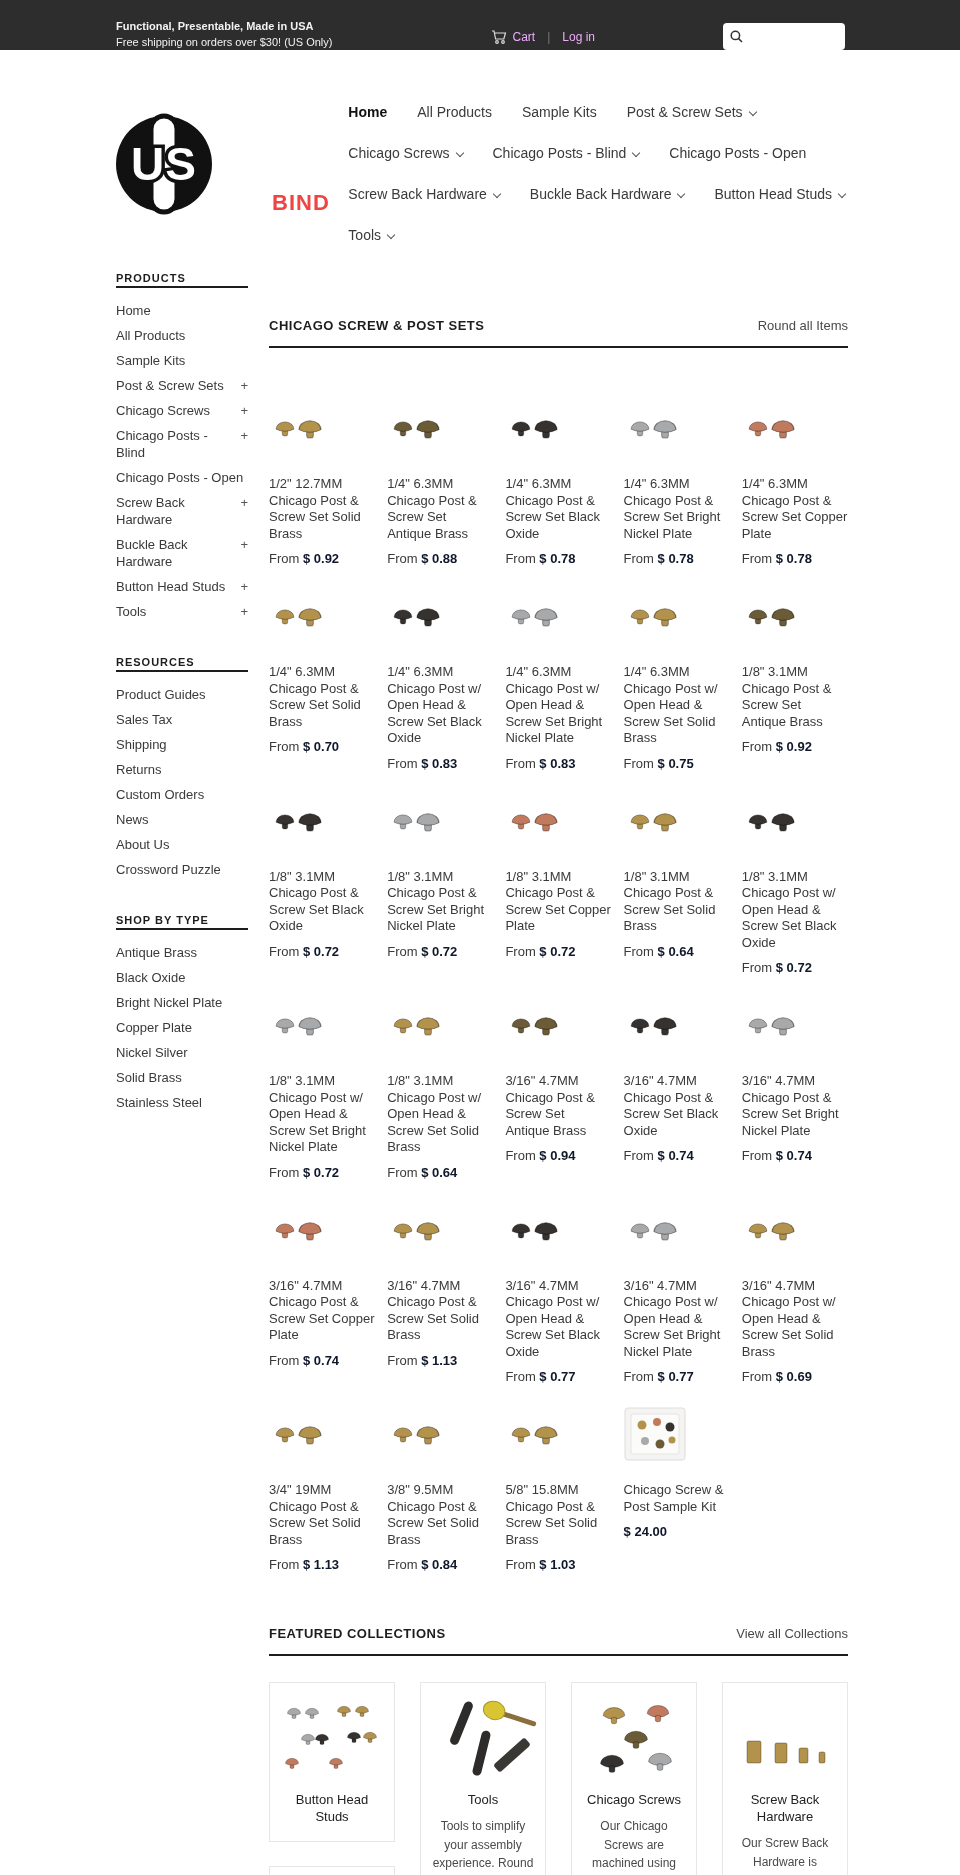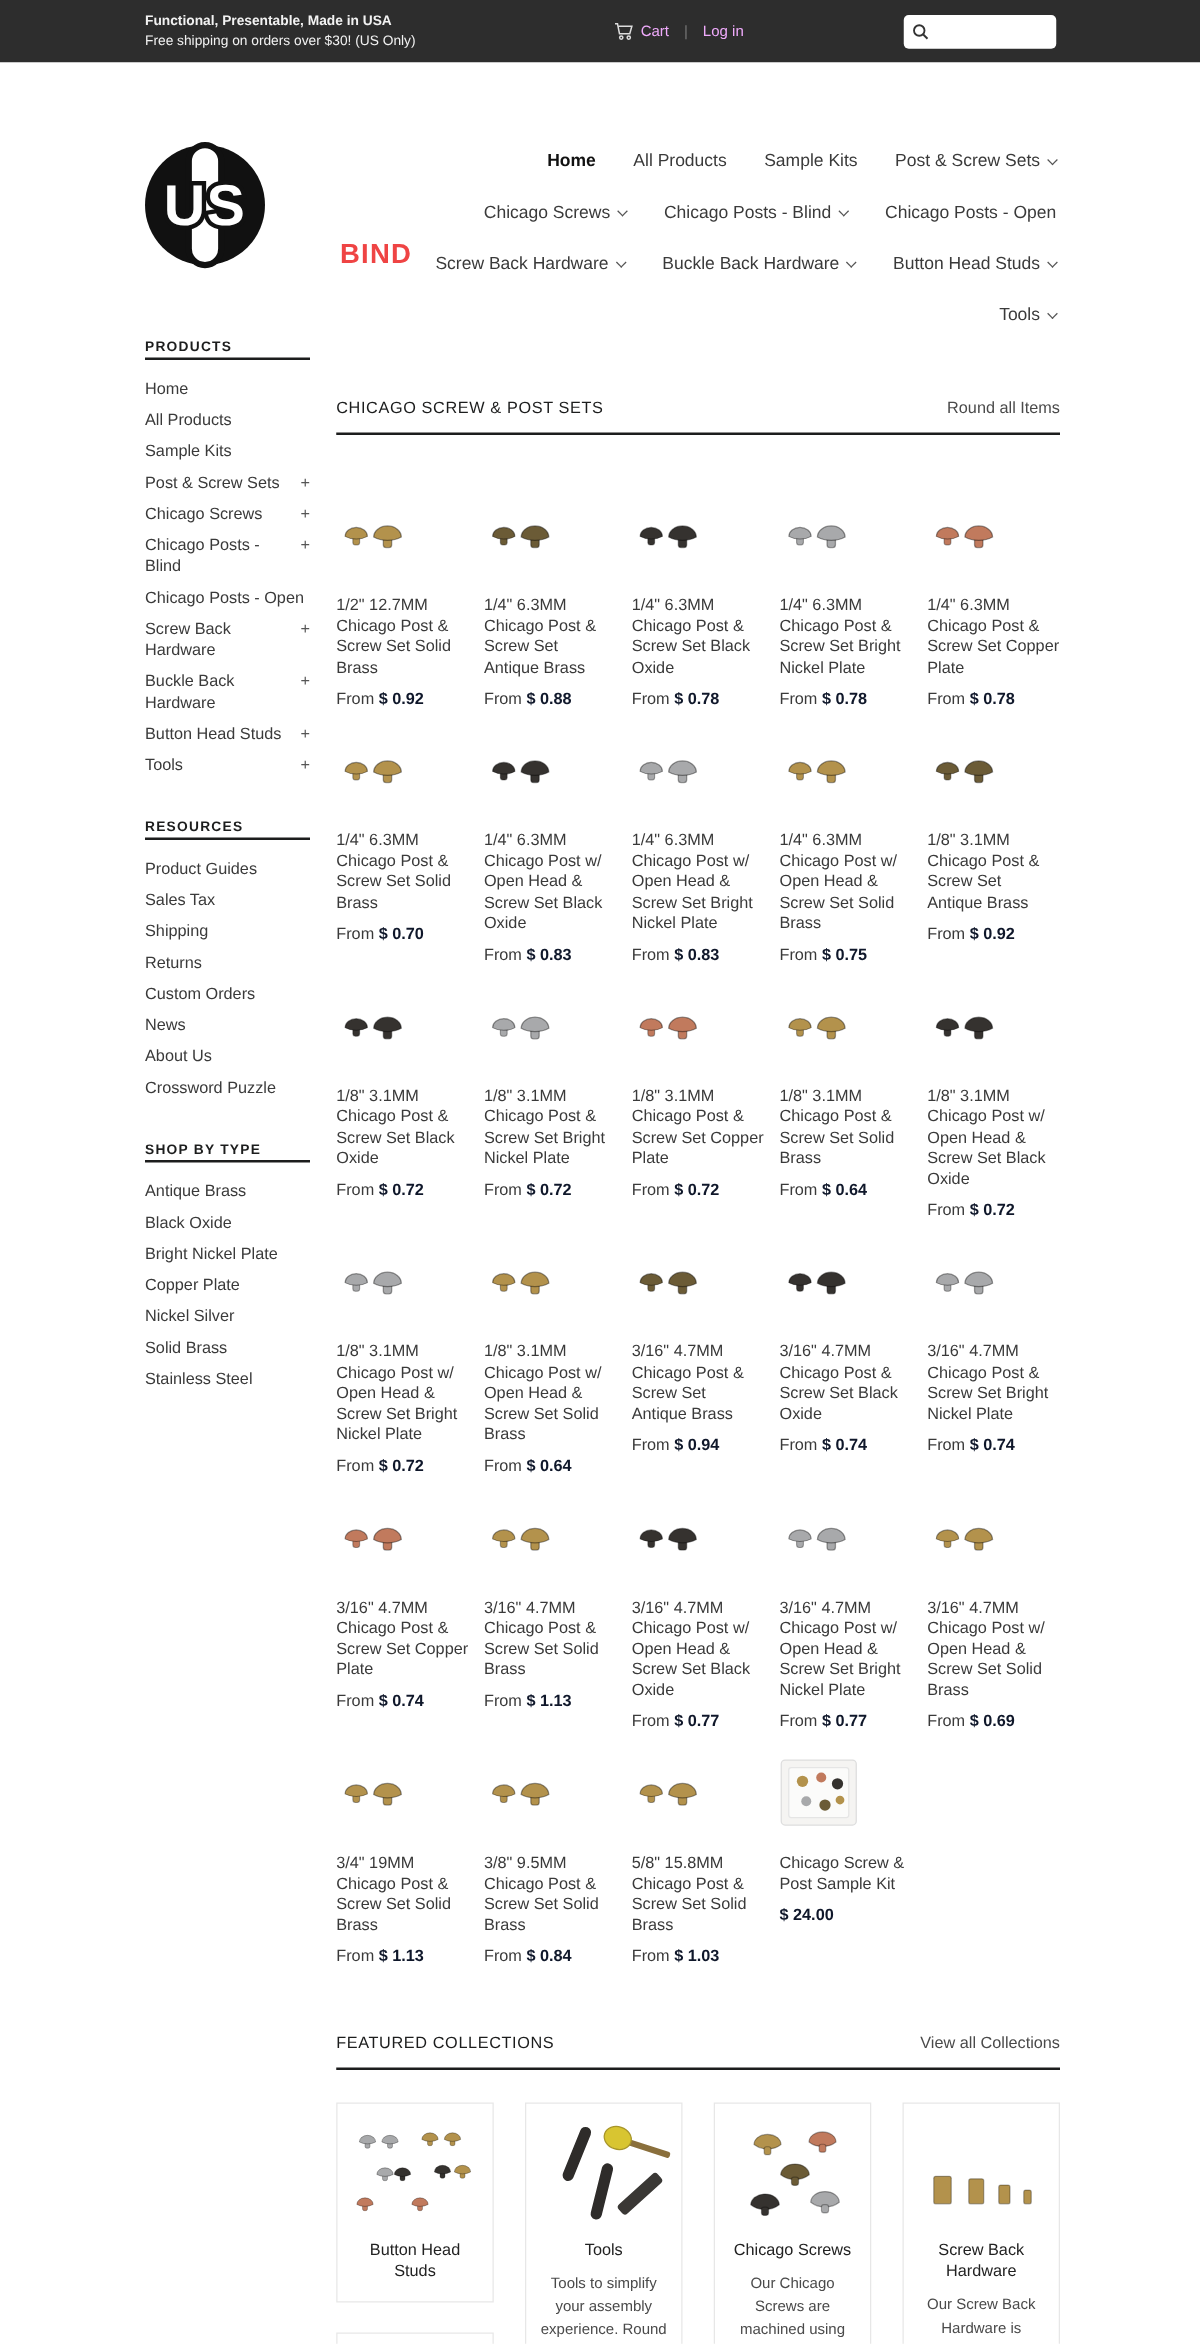--- a/index.html
+++ b/index.html
@@ -3,42 +3,42 @@
 <meta charset="utf-8">
 <style>
   * { margin:0; padding:0; box-sizing:border-box; }
   html,body { background:#ffffff; }
   body {
     width:960px; height:1875px; overflow:hidden; position:relative;
     font-family:"Liberation Sans", sans-serif; color:#1c1d1d;
   }
   
   .topbar {
-    height:50px; background:#2d2d2d; display:flex; align-items:center;
+    height:50px; background:#2d2d2d; display:flex; align-items:flex-end;
     justify-content:space-between; padding:0 115px 0 116px;
   }
   .topbar-left { font-size:11px; color:#f2f2f2; line-height:16px; }
   .topbar-left .l1 { font-weight:bold; }
   .topbar-right { display:flex; align-items:center; }
   .cart-link, .login-link { font-size:12px; color:#f0abfc; display:flex; align-items:center; cursor:pointer; }
   .cart-link svg { margin-right:6px; }
   .tb-sep { color:#777; margin:0 12px; font-size:12px; }
   .search-box {
     margin-left:128px; width:122px; height:27px; background:#ffffff;
     border-radius:4px; display:flex; align-items:center; padding:0 7px;
   }
   .search-box input {
     border:none; outline:none; background:transparent; width:90px;
     font-size:12px; margin-left:5px; font-family:"Liberation Sans",sans-serif;
   }
   
   header { position:relative; height:200px; background:#ffffff; }
   .logo { position:absolute; left:114px; top:62px; display:flex; align-items:flex-end; cursor:pointer;gap:42px; }
   .logo-bind { font-size:22px; font-weight:800; letter-spacing:1px; color:#ef4444; margin-left:-2px; }
-  nav { position:absolute; right:115px; top:70px; text-align:right; }
+  nav { position:absolute; right:115px; top:53px; }
   .nav-row { margin-bottom:23px; white-space:nowrap; }
   .nav-item { font-size:14px; color:#3a3a3a; margin-left:30px; cursor:pointer; }
   .nav-item.active { font-weight:bold; color:#111; }
   .caret {
     display:inline-block; width:6px; height:6px; margin-left:7px; margin-bottom:2px;
     border-right:1.4px solid #555; border-bottom:1.4px solid #555;
     transform:rotate(45deg);
   }
   
   .content { display:flex; padding:0 115px 0 116px; margin-top:22px; }
@@ -53,21 +53,21 @@
     font-size:13px; color:#3a3a3a; padding:4px 0; line-height:17px;
     display:flex; justify-content:space-between; cursor:pointer;
   }
   .sb-plus { color:#555; font-size:13px; flex:none; margin-left:4px; }
   
   .main { margin-left:21px; width:580px; }
   .section-head {
     display:flex; justify-content:space-between; align-items:baseline;
     padding-bottom:13px; border-bottom:2px solid #1c1d1d;
   }
-  .section-head .title { font-size:13px; font-weight:normal; letter-spacing:.5px; color:#1c1d1d; }
+  .section-head .title { font-size:13px; font-weight:bold; letter-spacing:.5px; color:#1c1d1d; }
   .section-head .view-all { font-size:13px; color:#4a4a4a; cursor:pointer; }
   .coll-head { margin-top:46px; }
   .grid {
     margin-top:58px; display:grid; grid-template-columns:repeat(5,1fr);
     column-gap:12px; row-gap:28px;
   }
   .product-card { cursor:pointer; }
   .thumb { height:44px; display:flex; align-items:center; justify-content:flex-start; margin-bottom:26px; overflow:visible; }
   .p-title { font-size:13px; line-height:16.5px; color:#3a3a3a; }
   .p-price { font-size:13px; color:#3a3a3a; margin-top:9px; }

